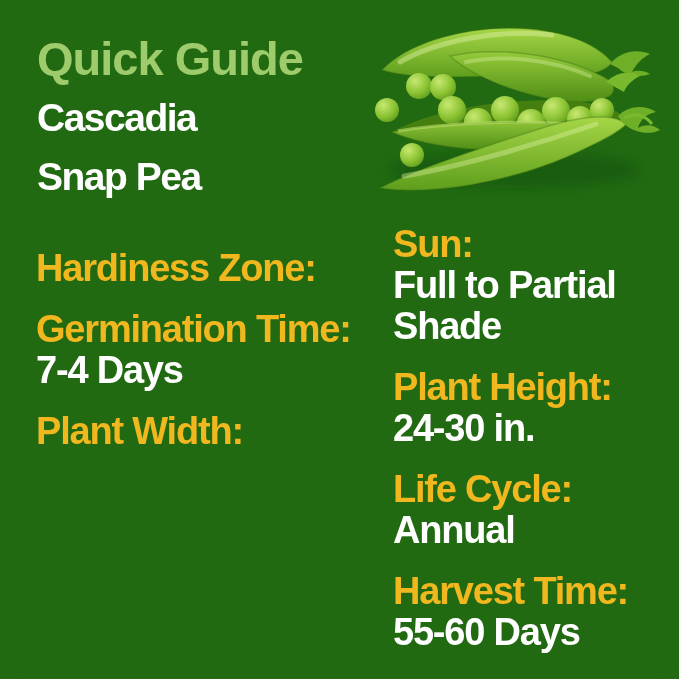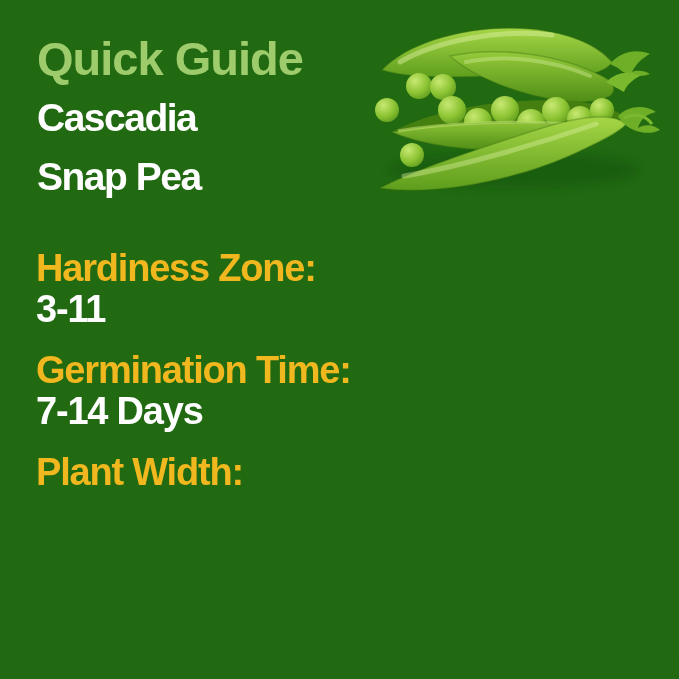--- a/index.html
+++ b/index.html
@@ -105,28 +105,45 @@
   <div class="title">
     <div class="line">Cascadia</div>
     <div class="line">Snap Pea</div>
   </div>
 
   <div class="columns">
 
     <div class="col-left">
       <div class="spec">
         <div class="label">Hardiness Zone:</div>
-        <div class="value">3-11</div>
       </div>
       <div class="spec">
         <div class="label">Germination Time:</div>
-        <div class="value">7-14 Days</div>
+        <div class="value">7-4 Days</div>
       </div>
       <div class="spec">
       </div>
       <div class="spec">
         <div class="label">Plant Width:</div>
       </div>
     </div>
 
+    <div class="col-right">
+      <div class="spec">
+        <div class="label">Sun:</div>
+        <div class="value">Full to Partial Shade</div>
+      </div>
+      <div class="spec">
+        <div class="label">Plant Height:</div>
+        <div class="value">24-30 in.</div>
+      </div>
+      <div class="spec">
+        <div class="label">Life Cycle:</div>
+        <div class="value">Annual</div>
+      </div>
+      <div class="spec">
+        <div class="label">Harvest Time:</div>
+        <div class="value">55-60 Days</div>
+      </div>
+    </div>
 
   </div>
 </div>
 
 </body></html>

